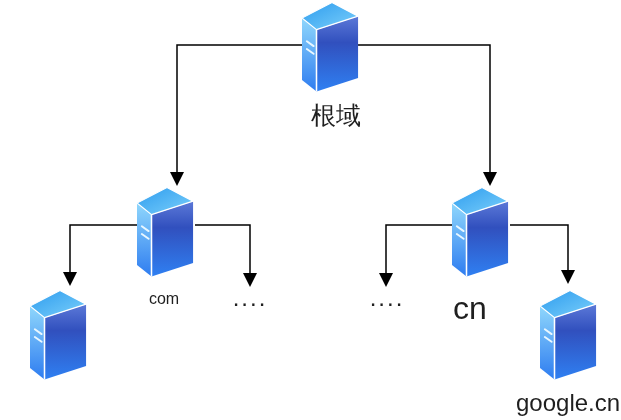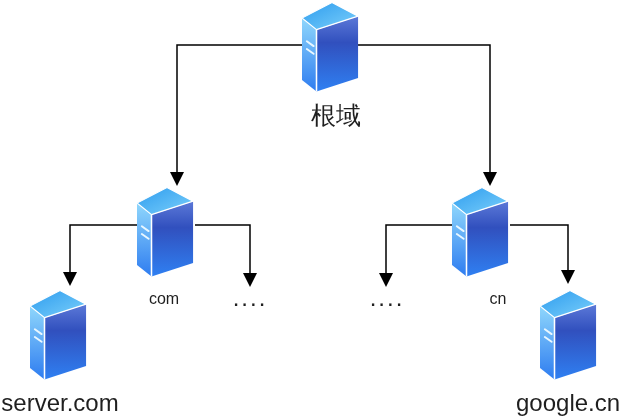--- a/index.html
+++ b/index.html
@@ -14,21 +14,21 @@
   .layer { position: absolute; left: 0; top: 0; }
   .label {
     position: absolute;
     color: #1f1f1f;
     text-align: center;
     line-height: 1.2;
     white-space: nowrap;
   }
   .lbl-root      { left: 276px; top: 100px; width: 120px; font-size: 25px; }
   .lbl-com       { left: 124px; top: 289px; width: 80px;  font-size: 16px; }
-  .lbl-cn        { left: 458px; top: 289px; width: 80px;  font-size: 16px; text-align: center; }
+  .lbl-cn        { left: 430px; top: 289px; width: 80px;  font-size: 32px; text-align: center; }
   .lbl-dots-l    { left: 210px; top: 284px; width: 80px;  font-size: 24px; letter-spacing: 2px; }
   .lbl-dots-r    { left: 347px; top: 284px; width: 80px;  font-size: 24px; letter-spacing: 2px; }
   .lbl-servercom { left: 0px;   top: 389px; width: 120px; font-size: 24px; }
   .lbl-googlecn  { left: 516px; top: 389px; width: 104px; font-size: 24px; }
 </style>
 </head>
 <body>
 
 <div class="stage">
 
@@ -81,16 +81,15 @@
     <use href="#server-icon" x="452" y="187" width="58" height="94"></use>
     <use href="#server-icon" x="30" y="290" width="58" height="94"></use>
     <use href="#server-icon" x="540" y="290" width="58" height="94"></use>
   </svg>
 
   <div class="label lbl-root">根域</div>
   <div class="label lbl-com">com</div>
   <div class="label lbl-cn">cn</div>
   <div class="label lbl-dots-l">....</div>
   <div class="label lbl-dots-r">....</div>
-  <div class="label lbl-servercom">server.com</div>
   <div class="label lbl-googlecn">google.cn</div>
 
 </div>
 
 </body></html>

